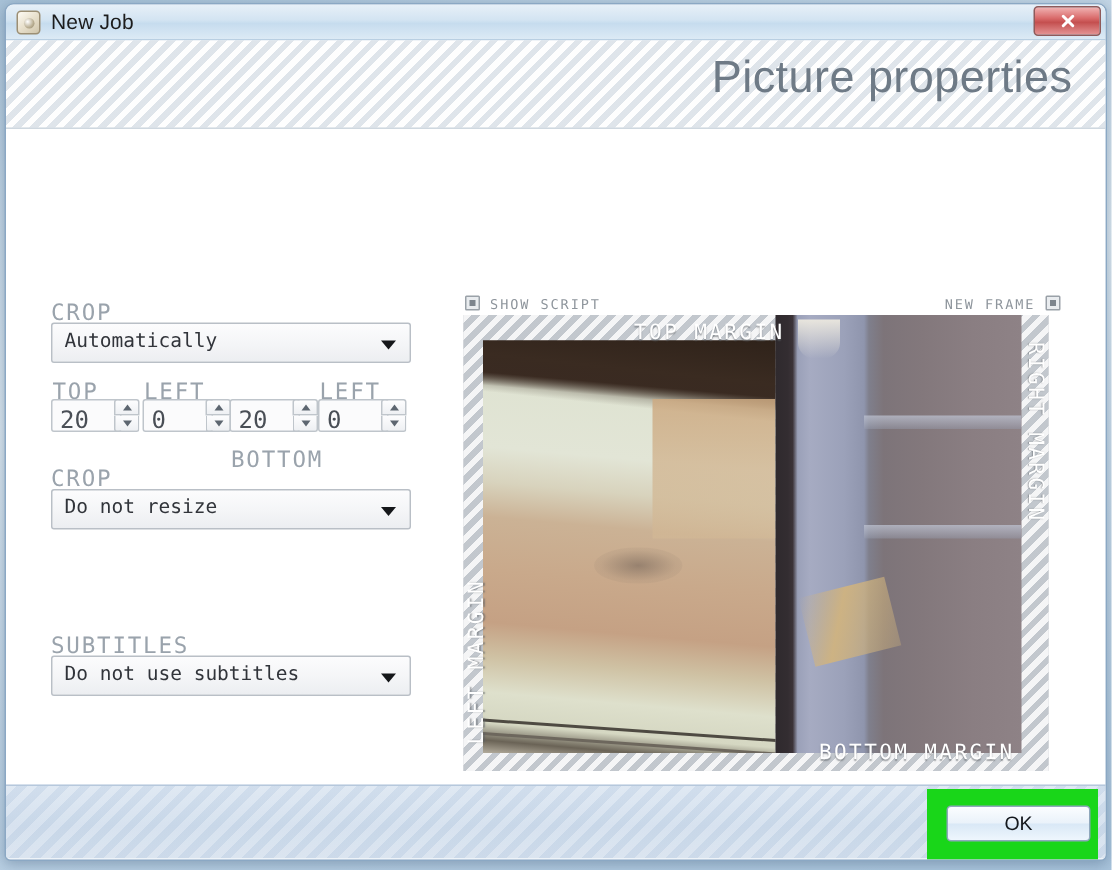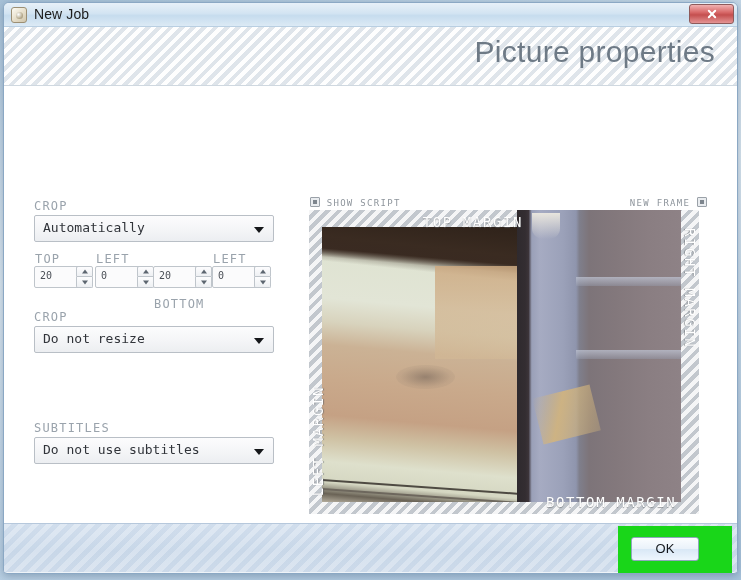--- a/index.html
+++ b/index.html
@@ -107,21 +107,21 @@
 
   
   #left-panel {
     position: absolute;
     left: 0; top: 0;
     width: 300px; height: 100%;
   }
   .field-label {
     position: absolute;
     font-family: "DejaVu Sans Mono", monospace;
-    font-size: 12px;
+    font-size: 15px;
     letter-spacing: 1.2px;
     color: #9aa3ac;
     white-space: nowrap;
   }
   .combo {
     position: absolute;
     height: 27px;
     border: 1px solid #b9bfc6;
     border-radius: 2px;
     background: linear-gradient(180deg,#fcfcfd 0%, #f4f5f7 55%, #eceef1 100%);
@@ -149,21 +149,21 @@
     top: 180px;
     width: 53px; height: 22px;
     border: 1px solid #bfc5cb;
     border-radius: 2px;
     background: #fbfbfc;
   }
   .spin-val {
     position: absolute;
     left: 5px; top: 3px;
     font-family: "DejaVu Sans Mono", monospace;
-    font-size: 10px;
+    font-size: 16px;
     color: #4a4f56;
   }
   .spin-btns {
     position: absolute;
     top: 180px;
     width: 17px; height: 22px;
   }
   .spin-up, .spin-dn {
     position: absolute;
     left: 0; width: 17px; height: 11px;
@@ -368,21 +368,21 @@
   }
   #ok-highlight {
     position: absolute;
     right: 5px; top: 2px;
     width: 114px; height: 47px;
     background: #19d619;
   }
   #ok-btn {
     position: absolute;
     left: 13px; top: 11px;
-    width: 68px; height: 24px;
+    width: 96px; height: 24px;
     border: 1px solid #8fa7bc;
     border-radius: 3px;
     background: linear-gradient(180deg, #fbfdff 0%, #eaf2fa 48%, #d9e8f6 52%, #eef6fd 100%);
     cursor: pointer;
   }
   #ok-btn span {
     display: block;
     text-align: center;
     line-height: 22px;
     font-size: 13px;

